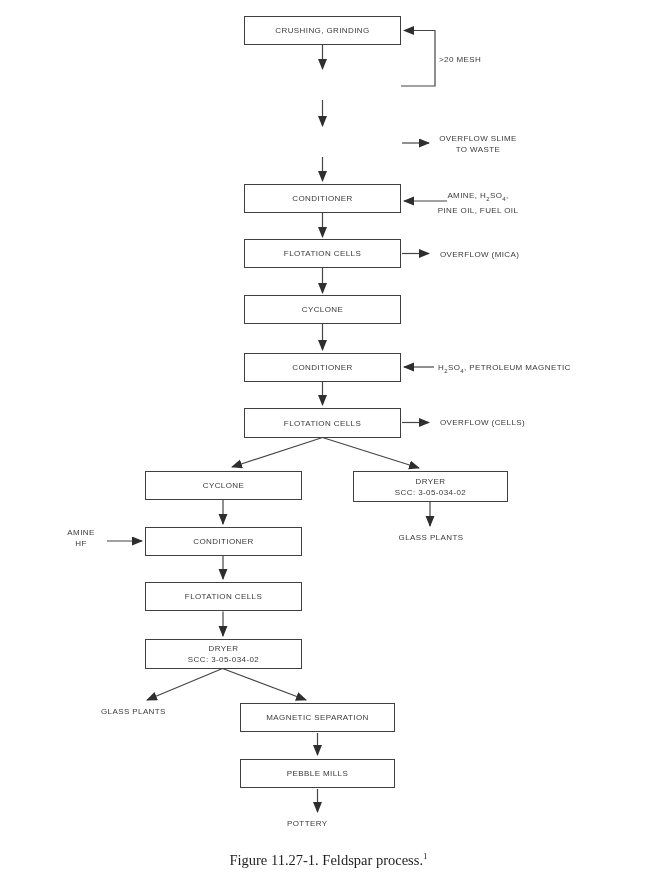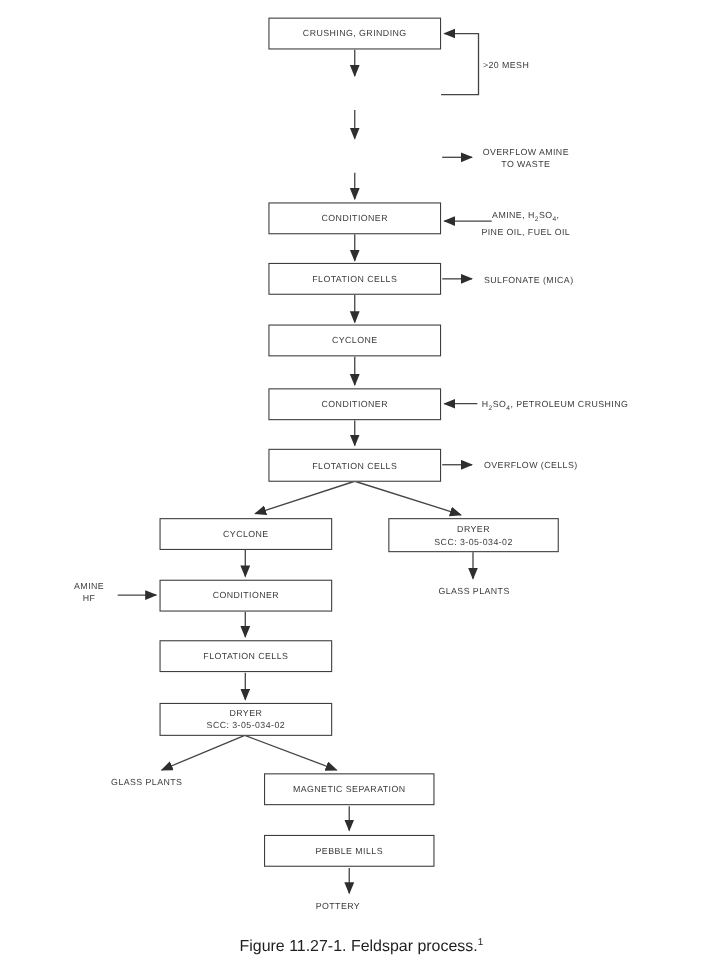--- a/index.html
+++ b/index.html
@@ -33,21 +33,21 @@
     line-height:11px;
     white-space:nowrap;
     color:#3a3a3a;
   }
   .ann.center { text-align:center; white-space:normal; }
   sub { font-size:6px; }
   .caption {
     position:absolute;
     left:0; top:851px; width:657px;
     text-align:center;
-    font-family:Liberation Sans, sans-serif;
+    font-family:Liberation Serif, serif;
     font-size:14.5px;
     color:#1f1f1f;
   }
   .caption sup { font-size:9px; }
 </style>
 </head>
 <body>
 
 <div class="canvas">
 
@@ -135,32 +135,32 @@
   <div class="box col-bot" style="top:759px">
       <span>PEBBLE MILLS</span>
     </div>
   <div class="box col-bot" style="top:703px">
       <span>MAGNETIC SEPARATION</span>
     </div>
 
   <div class="ann" style="left:439px; top:54px">&gt;20 MESH</div>
 
   <div class="ann center" style="left:436px; top:133px; width:84px">
-    <div>OVERFLOW AMINE</div>
+    <div>OVERFLOW SLIME</div>
     <div>TO WASTE</div>
   </div>
 
   <div class="ann center" style="left:436px; top:190px; width:84px">
     <div><span>AMINE, H</span><sub>2</sub><span>SO</span><sub>4</sub><span>,</span></div>
     <div>PINE OIL, FUEL OIL</div>
   </div>
 
-  <div class="ann" style="left:440px; top:249px">SULFONATE (MICA)</div>
+  <div class="ann" style="left:440px; top:249px">OVERFLOW (MICA)</div>
 
-  <div class="ann" style="left:438px; top:362px"><span>H</span><sub>2</sub><span>SO</span><sub>4</sub><span>, PETROLEUM CRUSHING</span></div>
+  <div class="ann" style="left:438px; top:362px"><span>H</span><sub>2</sub><span>SO</span><sub>4</sub><span>, PETROLEUM MAGNETIC</span></div>
 
   <div class="ann" style="left:440px; top:417px">OVERFLOW (CELLS)</div>
 
   <div class="ann center" style="left:59px; top:527px; width:44px">
     <div>AMINE</div>
     <div>HF</div>
   </div>
 
   <div class="ann" style="left:101px; top:706px">GLASS PLANTS</div>
 

